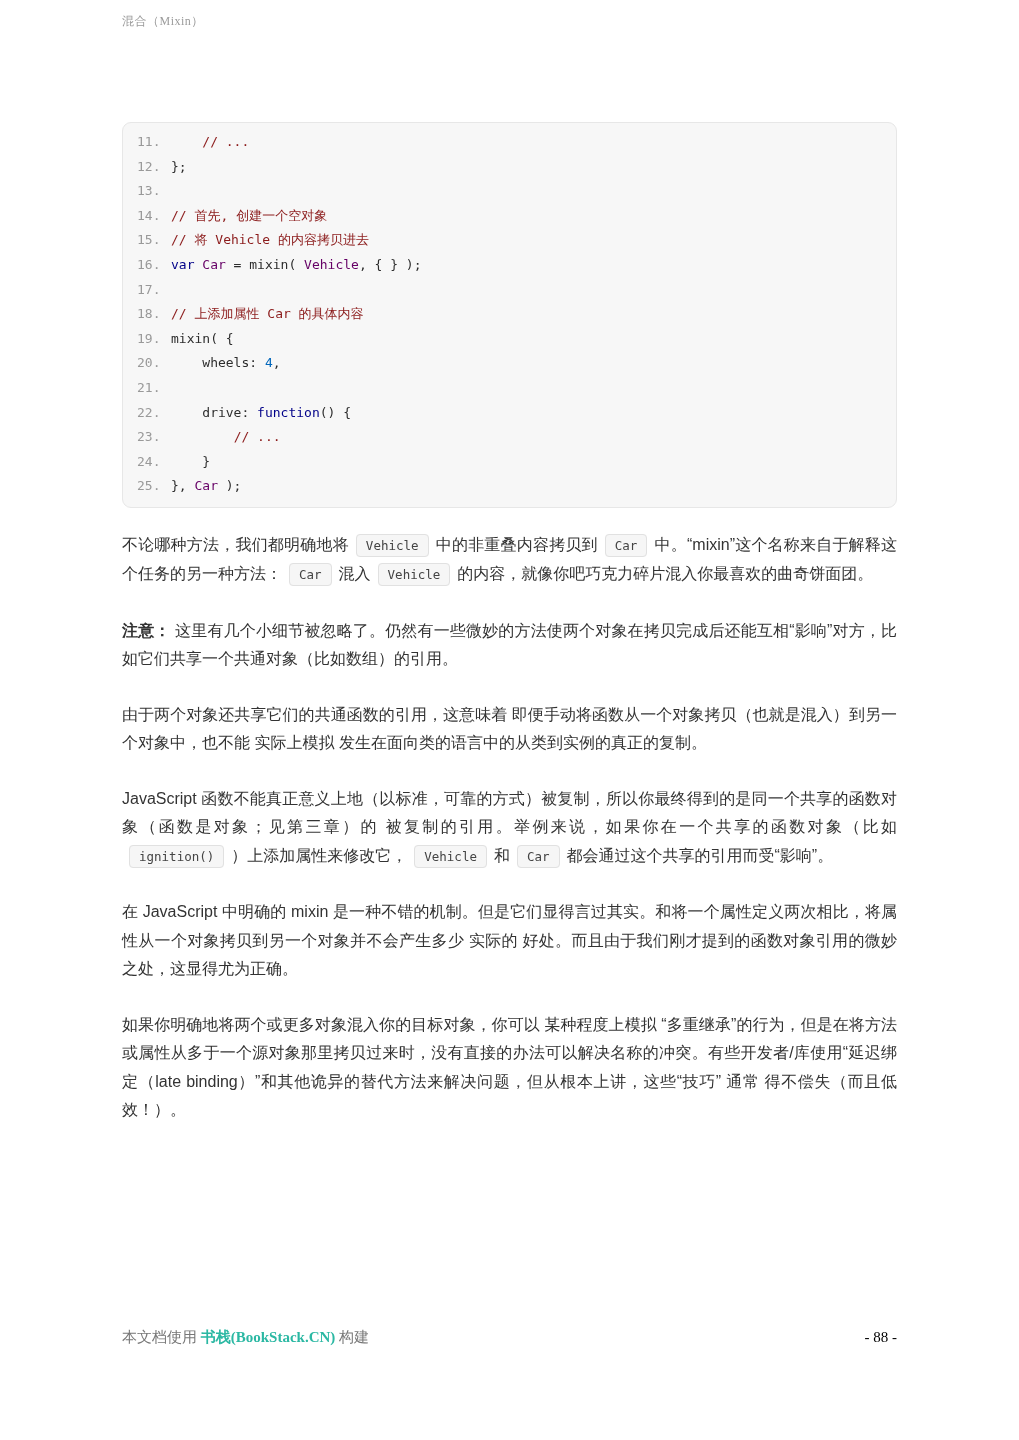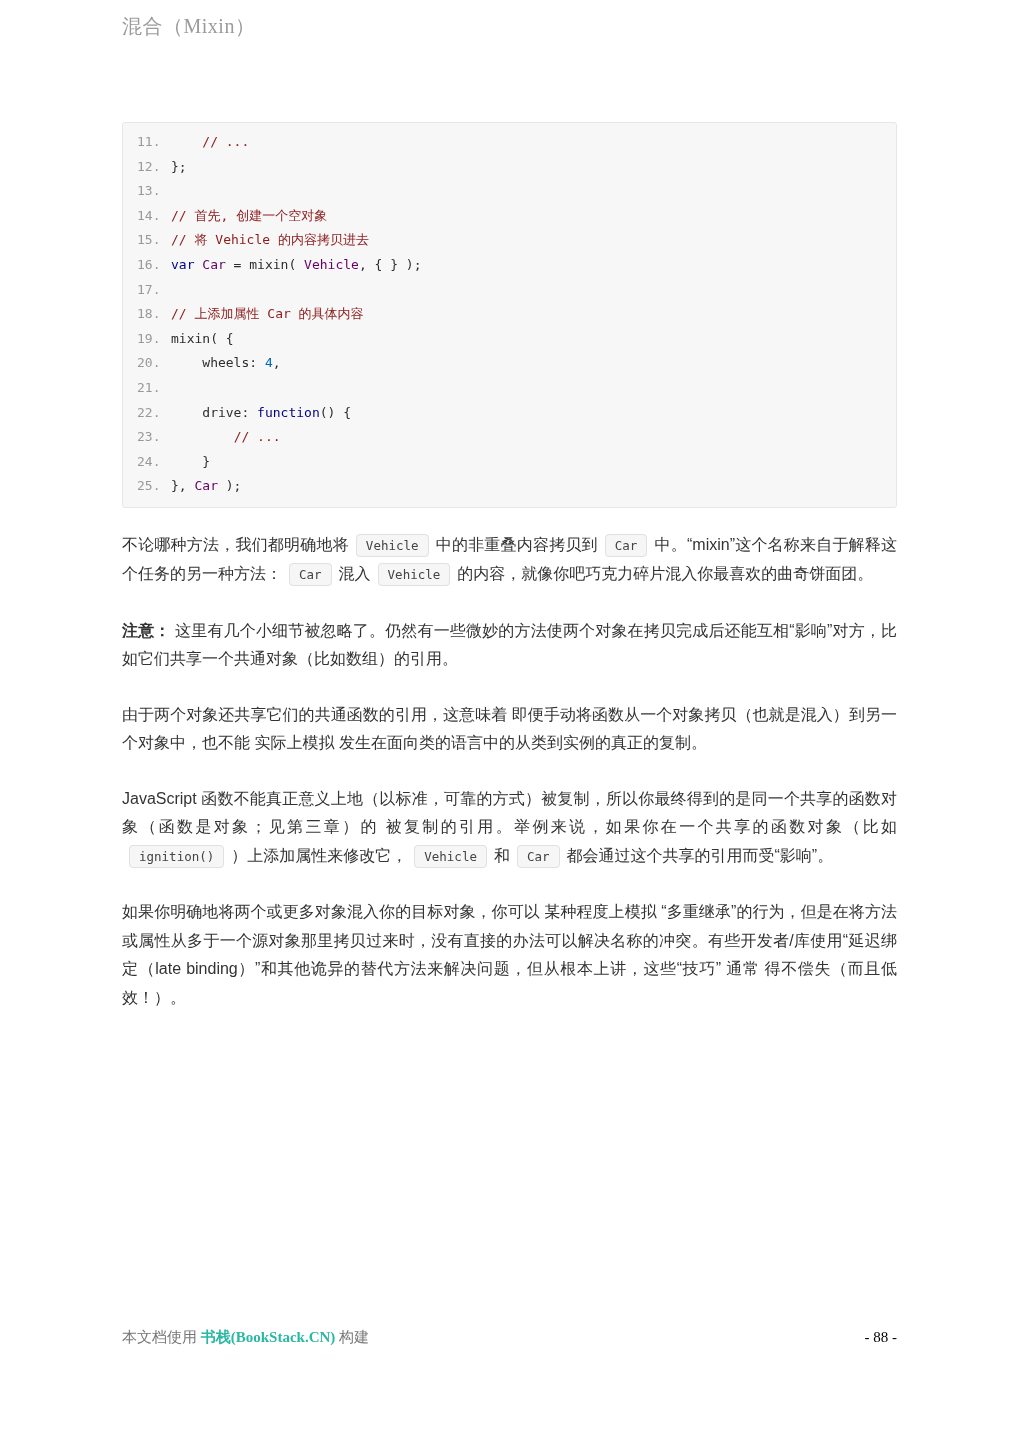--- a/index.html
+++ b/index.html
@@ -7,34 +7,34 @@
   body {
     position: relative;
     font-family: "Liberation Sans", sans-serif;
     color: var(--text, #333);
     overflow: hidden;
   }
   .page-header {
     position: absolute;
     top: 13px; left: 122px;
     font-family: "Liberation Serif", "DejaVu Serif", serif;
-    font-size: 20px;
+    font-size: 12px;
     color: #9b9b9b;
     letter-spacing: 0.5px;
   }
   .content {
     position: absolute;
     top: 122px; left: 122px;
     width: 775px;
   }
   
   .code-block {
     background: var(--code_bg, #f7f7f7);
     border: 1px solid var(--code_border, #e7e7e7);
-    border-radius: 3px;
+    border-radius: 9px;
     padding: 7px 0 8px 14px;
     font-family: "DejaVu Sans Mono", "Liberation Mono", monospace;
     font-size: 13px;
     line-height: 24.6px;
     color: var(--code_plain, #333);
   }
   .code-line { white-space: pre; }
   .code-line .ln {
     display: inline-block;
     width: 34px;
@@ -107,20 +107,21 @@
         <div class="code-line"><span class="ln">23.</span><span><span class="tok-pln">        </span><span class="tok-com">// ...</span></span></div>
         <div class="code-line"><span class="ln">24.</span><span><span class="tok-pln">    }</span></span></div>
         <div class="code-line"><span class="ln">25.</span><span><span class="tok-pln">}, </span><span class="tok-typ">Car</span><span class="tok-pln"> );</span></span></div>
       </div>
   </div>
   <div class="article-body">
       <p><span>不论哪种方法，我们都明确地将</span><code>Vehicle</code><span>中的非重叠内容拷贝到</span><code>Car</code><span>中。“mixin”这个名称来自于解释这个任务的另一种方法：</span><code>Car</code><span>混入</span><code>Vehicle</code><span>的内容，就像你吧巧克力碎片混入你最喜欢的曲奇饼面团。</span></p>
       <p><strong>注意：</strong><span> 这里有几个小细节被忽略了。仍然有一些微妙的方法使两个对象在拷贝完成后还能互相“影响”对方，比如它们共享一个共通对象（比如数组）的引用。</span></p>
       <p><span>由于两个对象还共享它们的共通函数的引用，这意味着 即便手动将函数从一个对象拷贝（也就是混入）到另一个对象中，也不能 实际上模拟 发生在面向类的语言中的从类到实例的真正的复制。</span></p>
       <p><span>JavaScript 函数不能真正意义上地（以标准，可靠的方式）被复制，所以你最终得到的是同一个共享的函数对象（函数是对象；见第三章）的 被复制的引用。举例来说，如果你在一个共享的函数对象（比如</span><code>ignition()</code><span>）上添加属性来修改它，</span><code>Vehicle</code><span>和</span><code>Car</code><span>都会通过这个共享的引用而受“影响”。</span></p>
+      <p><span>在 JavaScript 中明确的 mixin 是一种不错的机制。但是它们显得言过其实。和将一个属性定义两次相比，将属性从一个对象拷贝到另一个对象并不会产生多少 实际的 好处。而且由于我们刚才提到的函数对象引用的微妙之处，这显得尤为正确。</span></p>
       <p><span>如果你明确地将两个或更多对象混入你的目标对象，你可以 某种程度上模拟 “多重继承”的行为，但是在将方法或属性从多于一个源对象那里拷贝过来时，没有直接的办法可以解决名称的冲突。有些开发者/库使用“延迟绑定（late binding）”和其他诡异的替代方法来解决问题，但从根本上讲，这些“技巧” 通常 得不偿失（而且低效！）。</span></p>
     </div>
 </div>
 
 <div class="page-footer">
   <div>
     <span>本文档使用 </span><a class="brand" href="#">书栈(BookStack.CN)</a><span> 构建</span>
   </div>
   <div class="page-num">- 88 -</div>
 </div>

